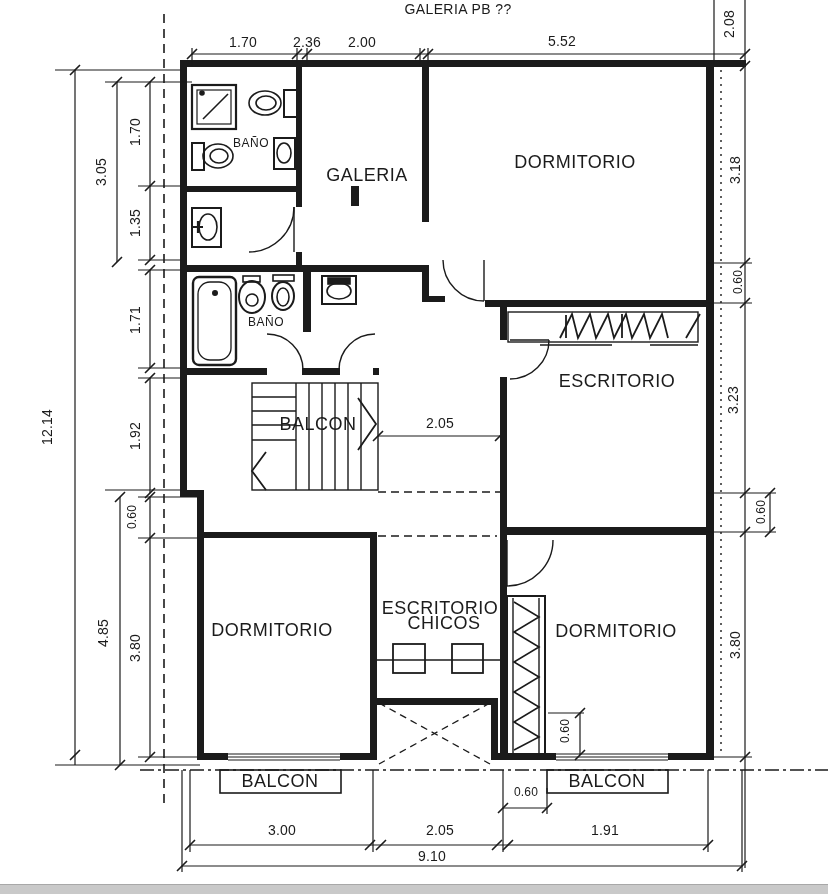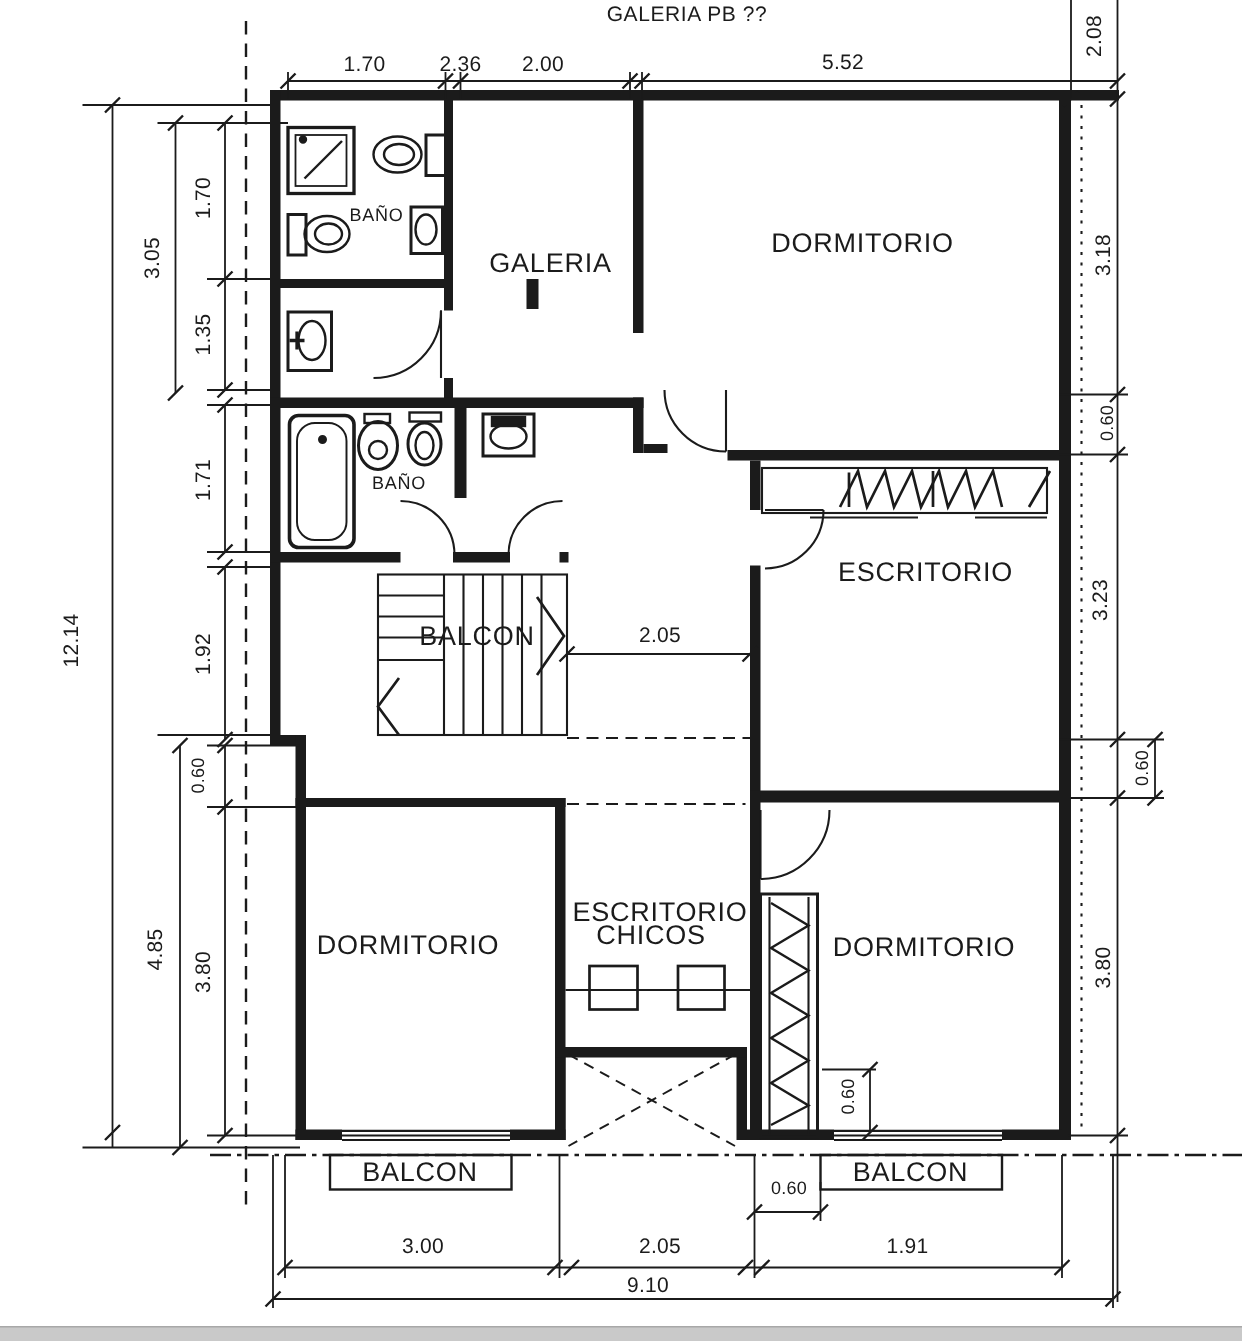--- a/index.html
+++ b/index.html
@@ -248,19 +248,19 @@
   <span class="lbl" style="left:432px;top:856px">9.10</span>
 
   <span class="lbl rm sm" style="left:251px;top:143px">BAÑO</span>
   <span class="lbl rm" style="left:367px;top:175px">GALERIA</span>
   <span class="lbl rm" style="left:575px;top:162px">DORMITORIO</span>
   <span class="lbl rm sm" style="left:266px;top:322px">BAÑO</span>
   <span class="lbl rm" style="left:617px;top:381px">ESCRITORIO</span>
   <span class="lbl rm" style="left:318px;top:424px">BALCON</span>
   <span class="lbl rm" style="left:272px;top:630px">DORMITORIO</span>
   <span class="lbl rm" style="left:440px;top:608px">ESCRITORIO</span>
-  <span class="lbl rm" style="left:434px;top:623px">CHICOS</span>
+  <span class="lbl rm" style="left:444px;top:623px">CHICOS</span>
   <span class="lbl rm" style="left:616px;top:631px">DORMITORIO</span>
   <span class="lbl rm" style="left:280px;top:781px">BALCON</span>
   <span class="lbl rm" style="left:607px;top:781px">BALCON</span>
 
   <div class="footer-strip"></div>
 </div>
 
 </body></html>

